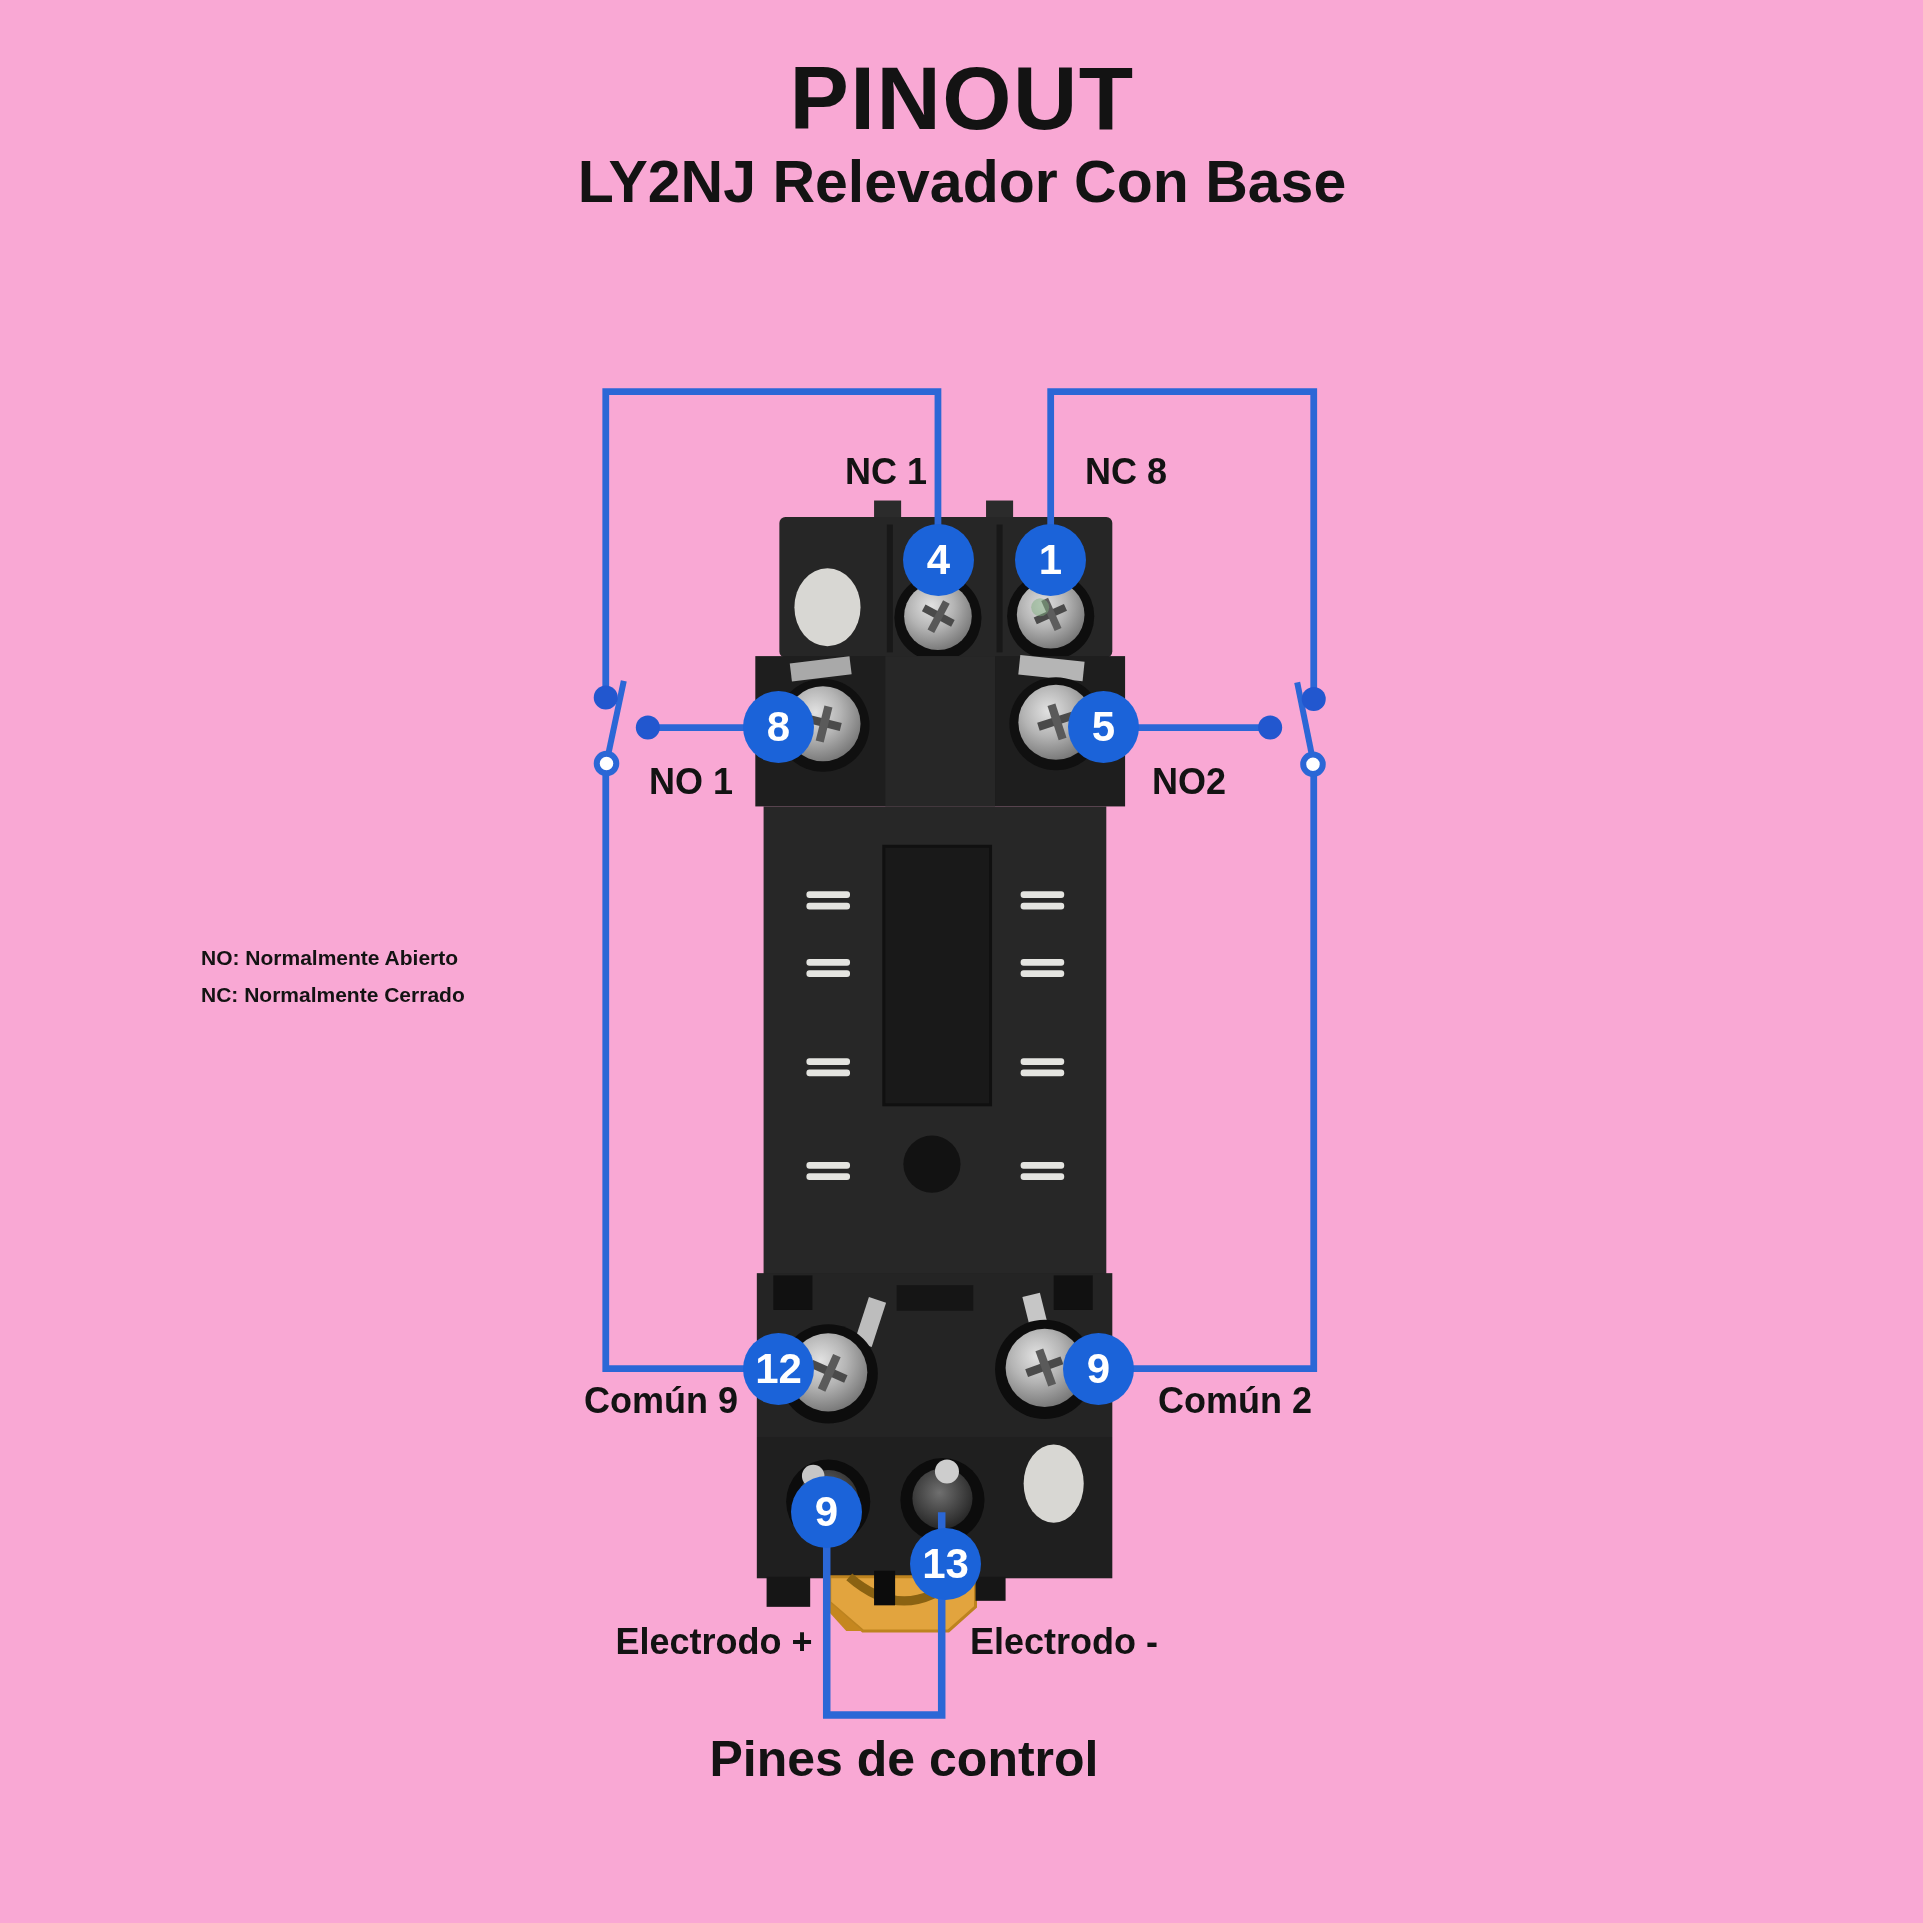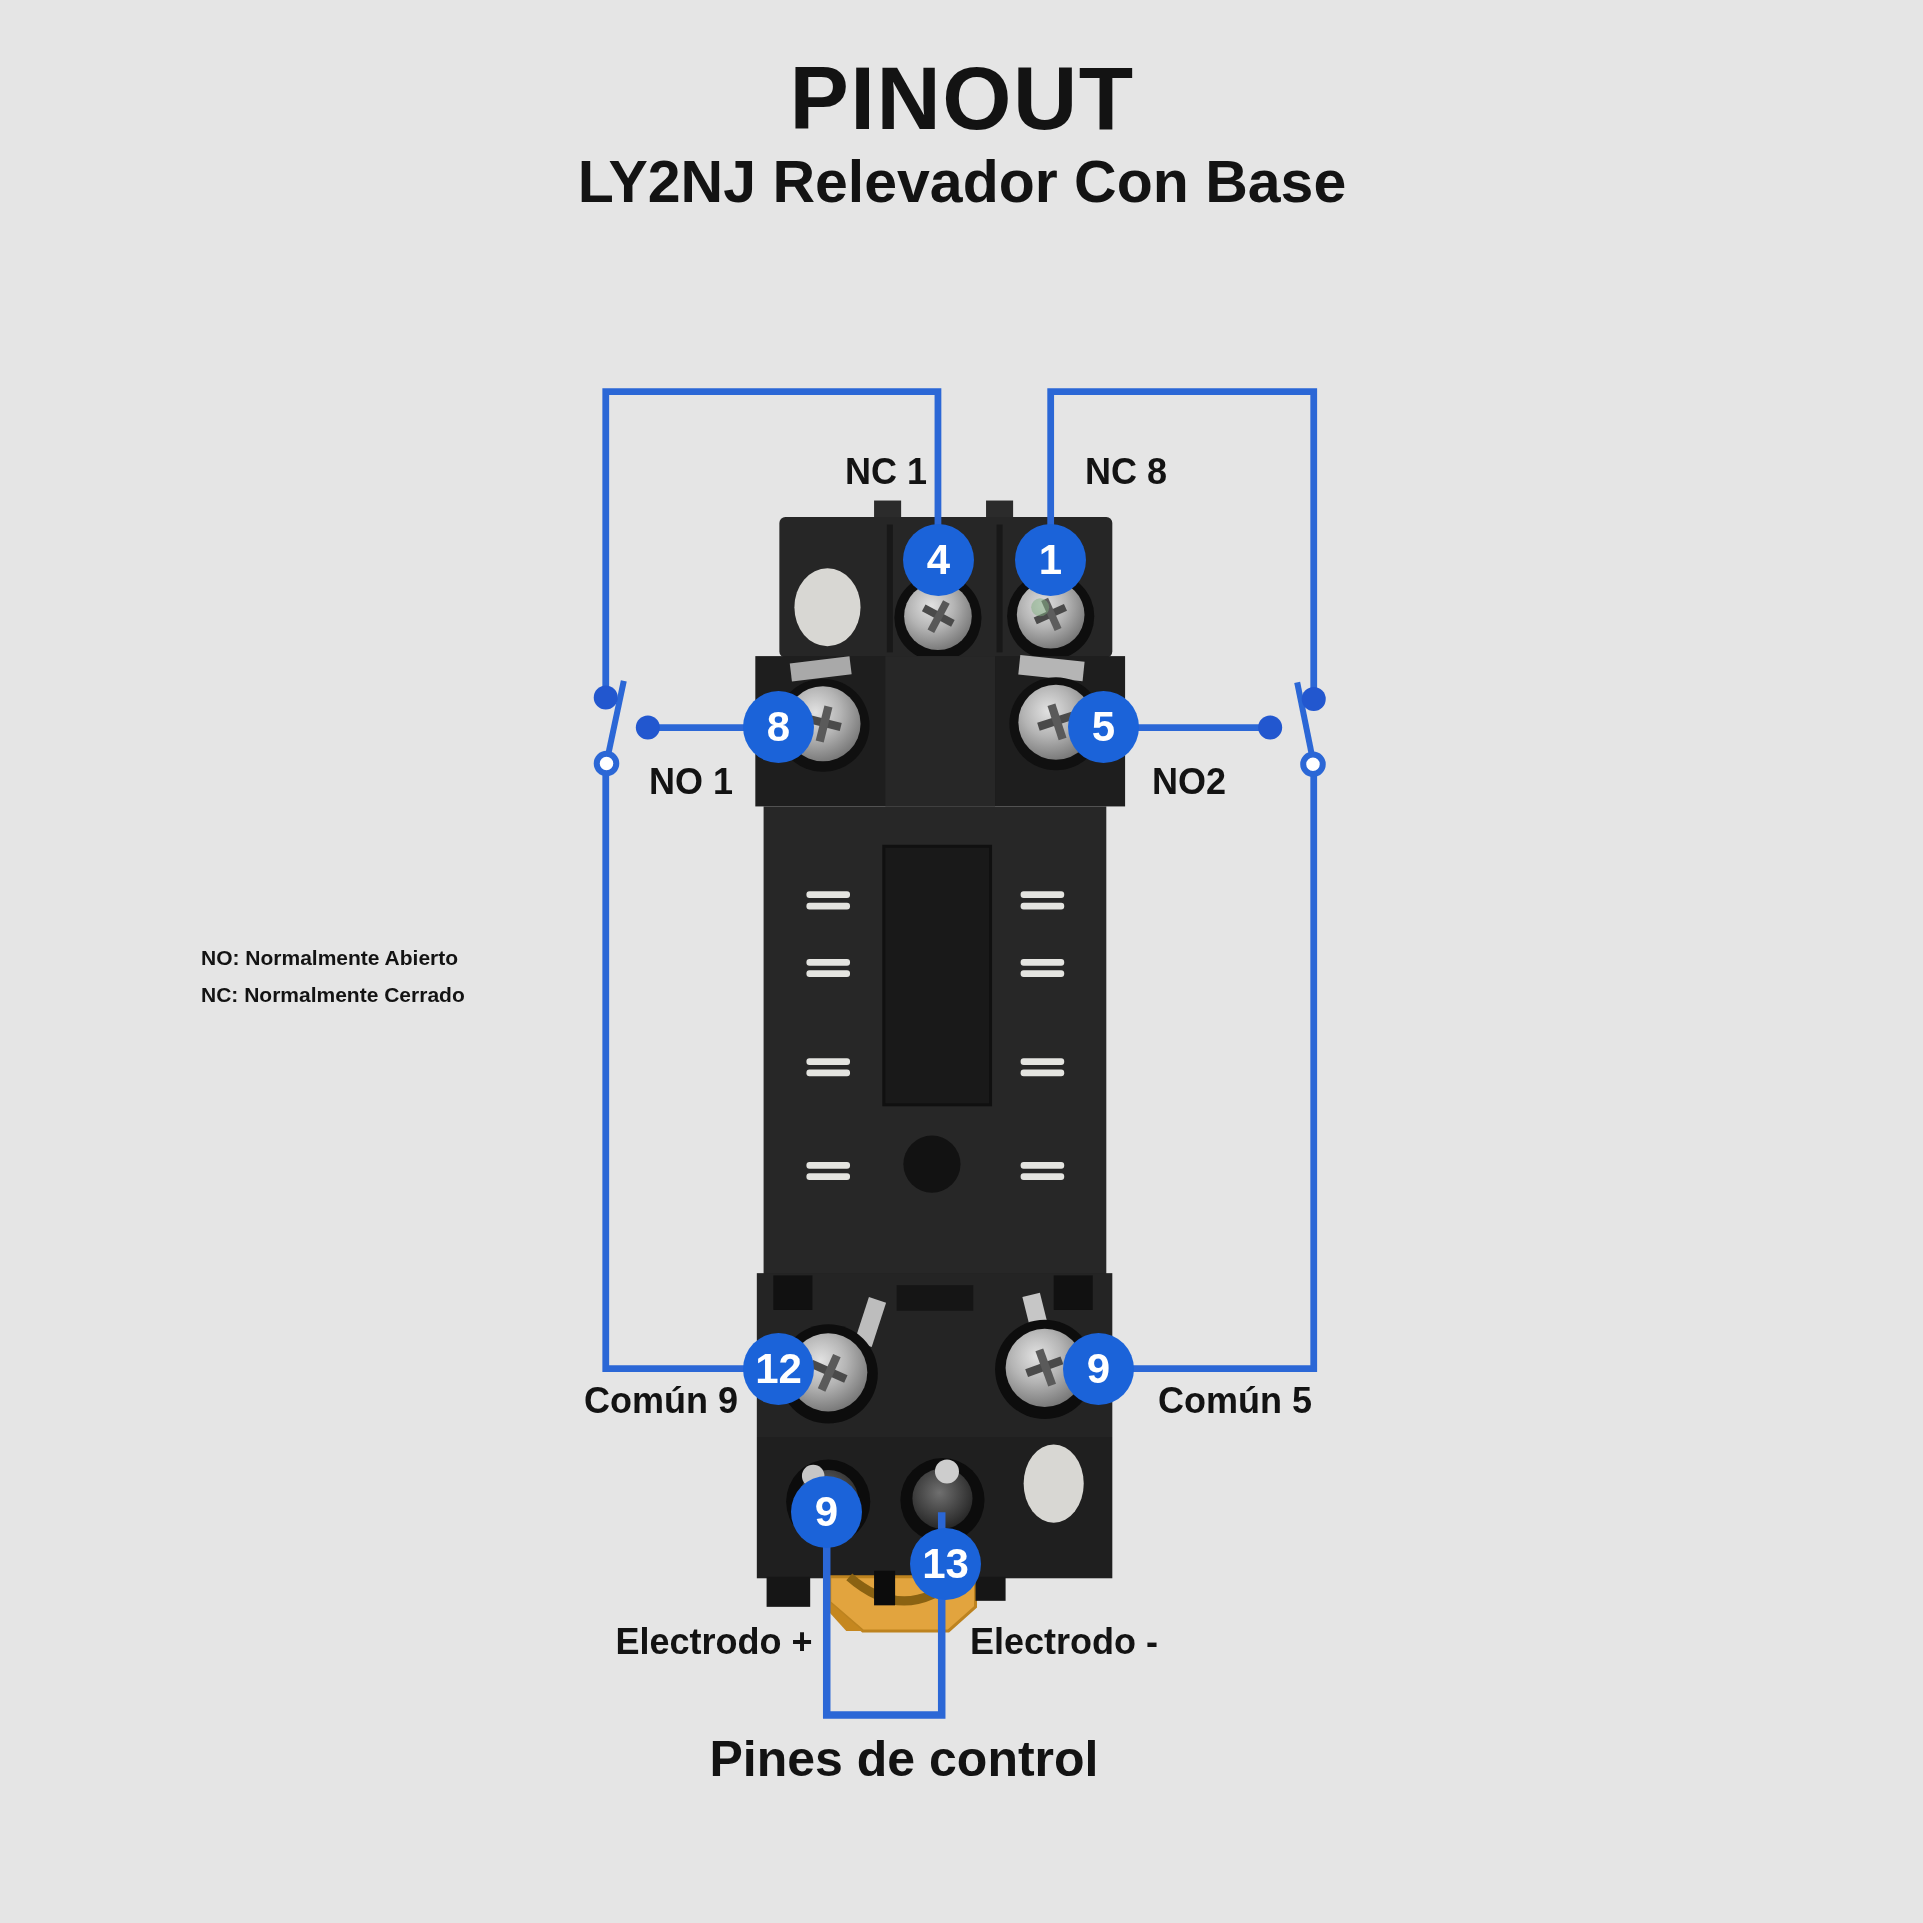--- a/index.html
+++ b/index.html
@@ -1,17 +1,17 @@
 <!DOCTYPE html>
 <html style="font-size:12px"><head>
 <meta charset="utf-8">
 <style>
   html,body{margin:0;padding:0;background:#ffffff;}
   .canvas{
-    position:relative;width:1924px;height:1924px;background:#e5e5e5;overflow:hidden;
+    position:relative;width:1924px;height:1924px;background:#f9a8d4;overflow:hidden;
     font-family:"Liberation Sans", sans-serif;color:#131313;
   }
   .layer{position:absolute;left:0;top:0;}
   .title{
     position:absolute;transform:translate(-50%,-50%);
     font-size:89px;font-weight:bold;letter-spacing:1.5px;white-space:nowrap;
   }
   .subtitle{
     position:absolute;transform:translate(-50%,-50%);
     font-size:59px;font-weight:bold;white-space:nowrap;
@@ -197,21 +197,21 @@
   <div class="legend">
     <div>NO: Normalmente Abierto</div>
     <div>NC: Normalmente Cerrado</div>
   </div>
 
   <div class="lbl" style="left:886px;top:472px;">NC 1</div>
   <div class="lbl" style="left:1126px;top:472px;">NC 8</div>
   <div class="lbl" style="left:691px;top:782px;">NO 1</div>
   <div class="lbl" style="left:1189px;top:782px;">NO2</div>
   <div class="lbl" style="left:661px;top:1401px;">Común 9</div>
-  <div class="lbl" style="left:1235px;top:1401px;">Común 5</div>
+  <div class="lbl" style="left:1235px;top:1401px;">Común 2</div>
   <div class="lbl" style="left:714px;top:1642px;">Electrodo +</div>
   <div class="lbl" style="left:1064px;top:1642px;text-align:center;">Electrodo -</div>
   <div class="lbl lbl-big" style="left:904px;top:1759px;">Pines de control</div>
 
   <div class="badge" style="left:903px;top:524px;">4</div>
   <div class="badge" style="left:1015px;top:524px;">1</div>
   <div class="badge" style="left:743px;top:691px;">8</div>
   <div class="badge" style="left:1068px;top:691px;">5</div>
   <div class="badge" style="left:743px;top:1333px;">12</div>
   <div class="badge" style="left:1063px;top:1333px;">9</div>

